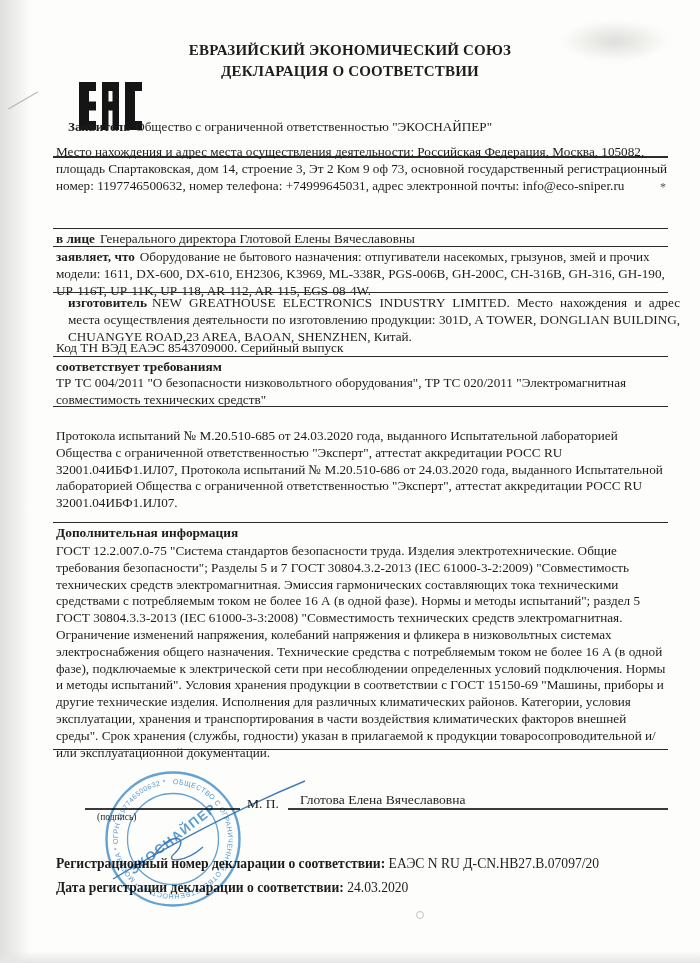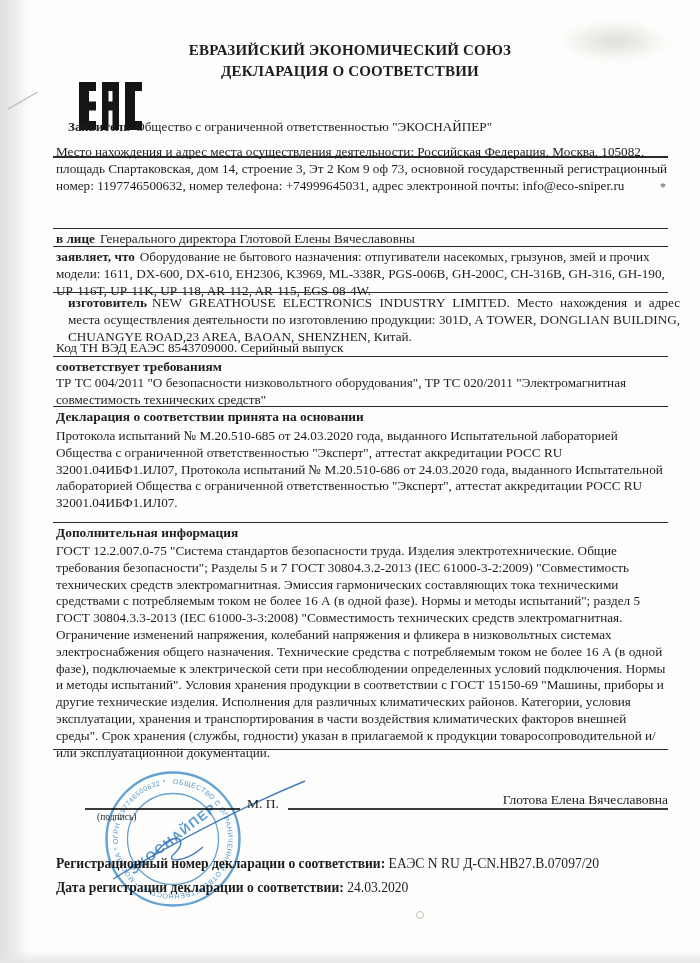--- a/index.html
+++ b/index.html
@@ -31,21 +31,21 @@
   .hdr  { font-weight:bold; font-size:13.4px; }
 
   .title-block { left:0; top:40px; width:700px; text-align:center;
                  font-weight:bold; font-size:15px; line-height:21px; letter-spacing:.2px; }
 
   .eac-logo { left:79px; top:82px; }
 
   .sigline   { position:absolute; height:2px; background:#3a3a3a; }
   .sig-cap   { position:absolute; font-size:9.5px; color:#2a2a2a; }
   .mp        { position:absolute; font-size:13.5px; }
-  .fio-name  { position:absolute; font-size:13.5px; text-align:right; }
+  .fio-name  { position:absolute; font-size:13.5px; text-align:left; }
 
   .stamp-svg { position:absolute; left:95px; top:761px; mix-blend-mode:multiply; }
 
   .regline  { font-weight:bold; font-size:13.6px; }
   .regline .val { font-weight:normal; }
 </style>
 </head>
 <body>
 
 <div class="page">
@@ -102,21 +102,20 @@
   <div class="abs para just" style="top:295px;margin-left:12px;">
     <span class="lbl">изготовитель</span><span>NEW GREATHOUSE ELECTRONICS INDUSTRY LIMITED. Место нахождения и адрес места осуществления деятельности по изготовлению продукции: 301D, A TOWER, DONGLIAN BUILDING, CHUANGYE ROAD,23 AREA, BAOAN, SHENZHEN, Китай.</span>
   </div>
   <div class="abs para" style="top:340px;">Код ТН ВЭД ЕАЭС 8543709000. Серийный выпуск</div>
   <div class="hr" style="top:356px; height:1px;"></div>
 
   <div class="abs para hdr" style="top:359px;">соответствует требованиям</div>
   <div class="abs para" style="top:375px;">ТР ТС 004/2011 "О безопасности низковольтного оборудования", ТР ТС 020/2011 "Электромагнитная совместимость технических средств"</div>
   <div class="hr" style="top:406px; height:1px;"></div>
 
-  <div class="abs para hdr" style="top:409px;">Декларация о соответствии принята на основании</div>
   <div class="abs para" style="top:428px;">Протокола испытаний № М.20.510-685 от 24.03.2020 года, выданного Испытательной лабораторией Общества с ограниченной ответственностью "Эксперт", аттестат аккредитации РОСС RU З2001.04ИБФ1.ИЛ07, Протокола испытаний № М.20.510-686 от 24.03.2020 года, выданного Испытательной лабораторией Общества с ограниченной ответственностью "Эксперт", аттестат аккредитации РОСС RU З2001.04ИБФ1.ИЛ07.</div>
   <div class="hr" style="top:522px; height:1px;"></div>
 
   <div class="abs para hdr" style="top:525px;">Дополнительная информация</div>
   <div class="abs para" style="top:543px;">ГОСТ 12.2.007.0-75 "Система стандартов безопасности труда. Изделия электротехнические. Общие требования безопасности"; Разделы 5 и 7 ГОСТ 30804.3.2-2013 (IEC 61000-3-2:2009) "Совместимость технических средств электромагнитная. Эмиссия гармонических составляющих тока техническими средствами с потребляемым током не более 16 А (в одной фазе). Нормы и методы испытаний"; раздел 5 ГОСТ 30804.3.3-2013 (IEC 61000-3-3:2008) "Совместимость технических средств электромагнитная. Ограничение изменений напряжения, колебаний напряжения и фликера в низковольтных системах электроснабжения общего назначения. Технические средства с потребляемым током не более 16 А (в одной фазе), подключаемые к электрической сети при несоблюдении определенных условий подключения. Нормы и методы испытаний". Условия хранения продукции в соответствии с ГОСТ 15150-69 "Машины, приборы и другие технические изделия. Исполнения для различных климатических районов. Категории, условия эксплуатации, хранения и транспортирования в части воздействия климатических факторов внешней среды". Срок хранения (службы, годности) указан в прилагаемой к продукции товаросопроводительной и/или эксплуатационной документации.</div>
   <div class="hr" style="top:749px; height:1px;"></div>
 
 
   <div class="sigline" style="left:85px; top:808px; width:155px;"></div>
   <div class="sig-cap" style="left:97px; top:812px;">(подпись)</div>

